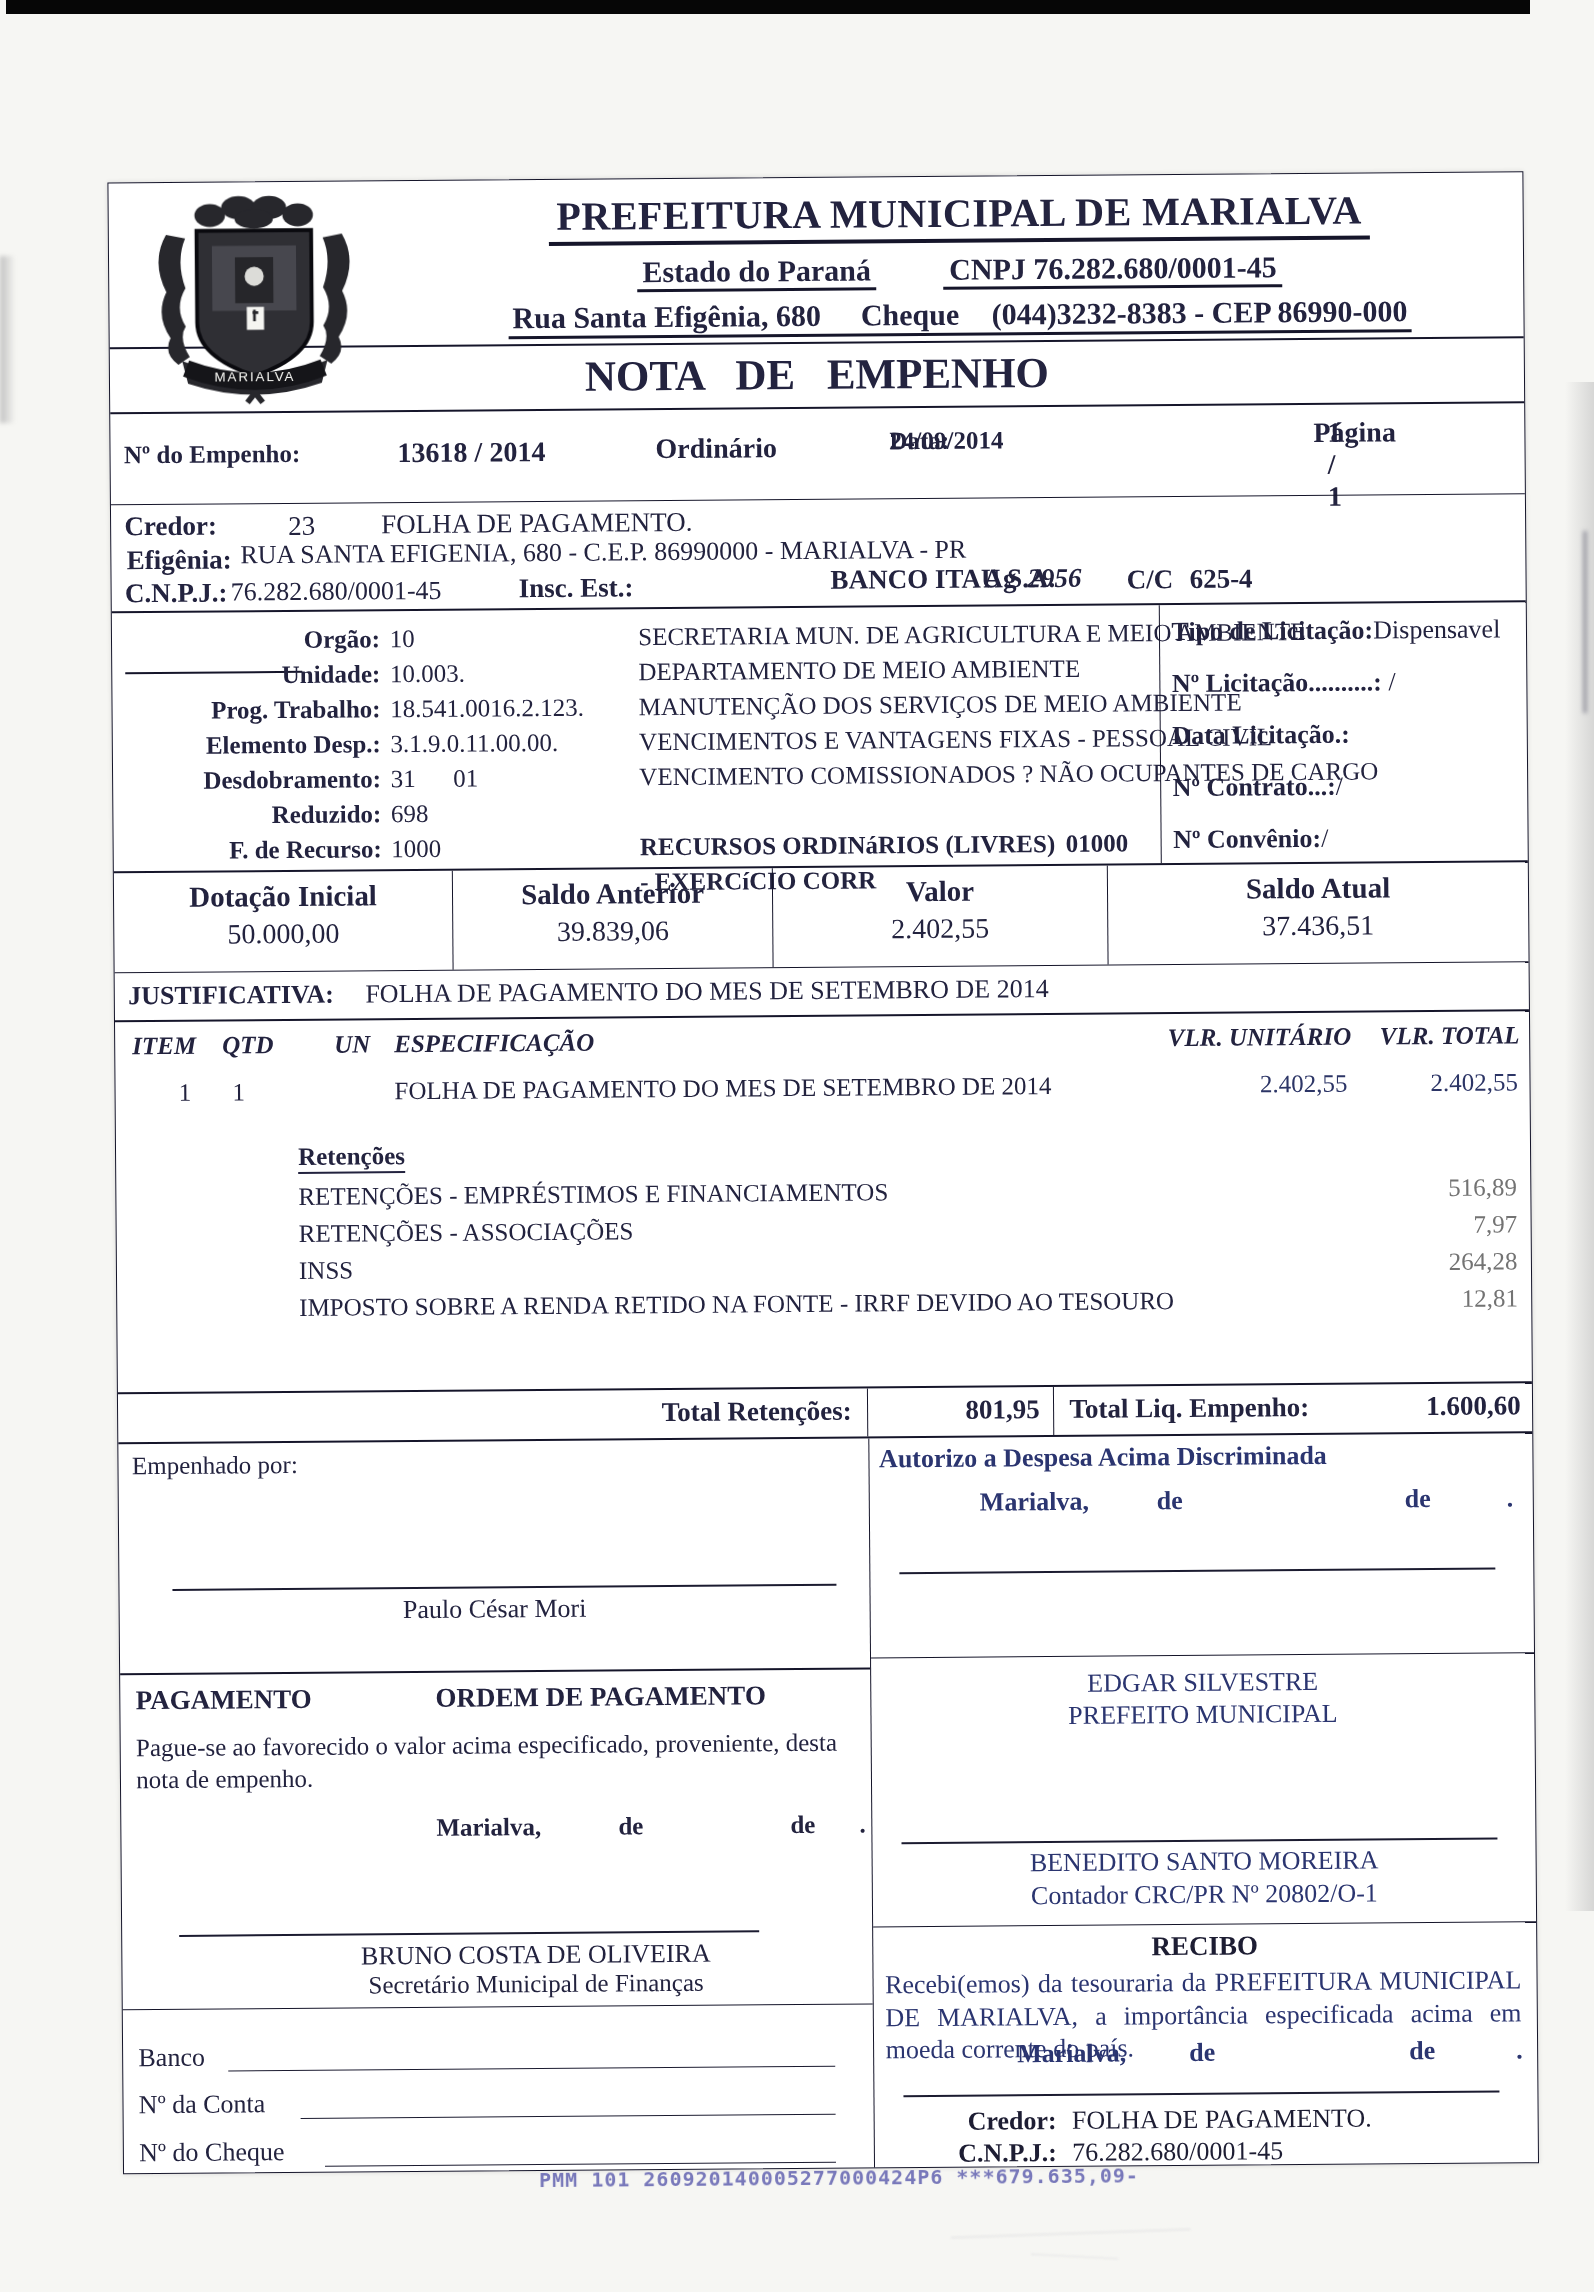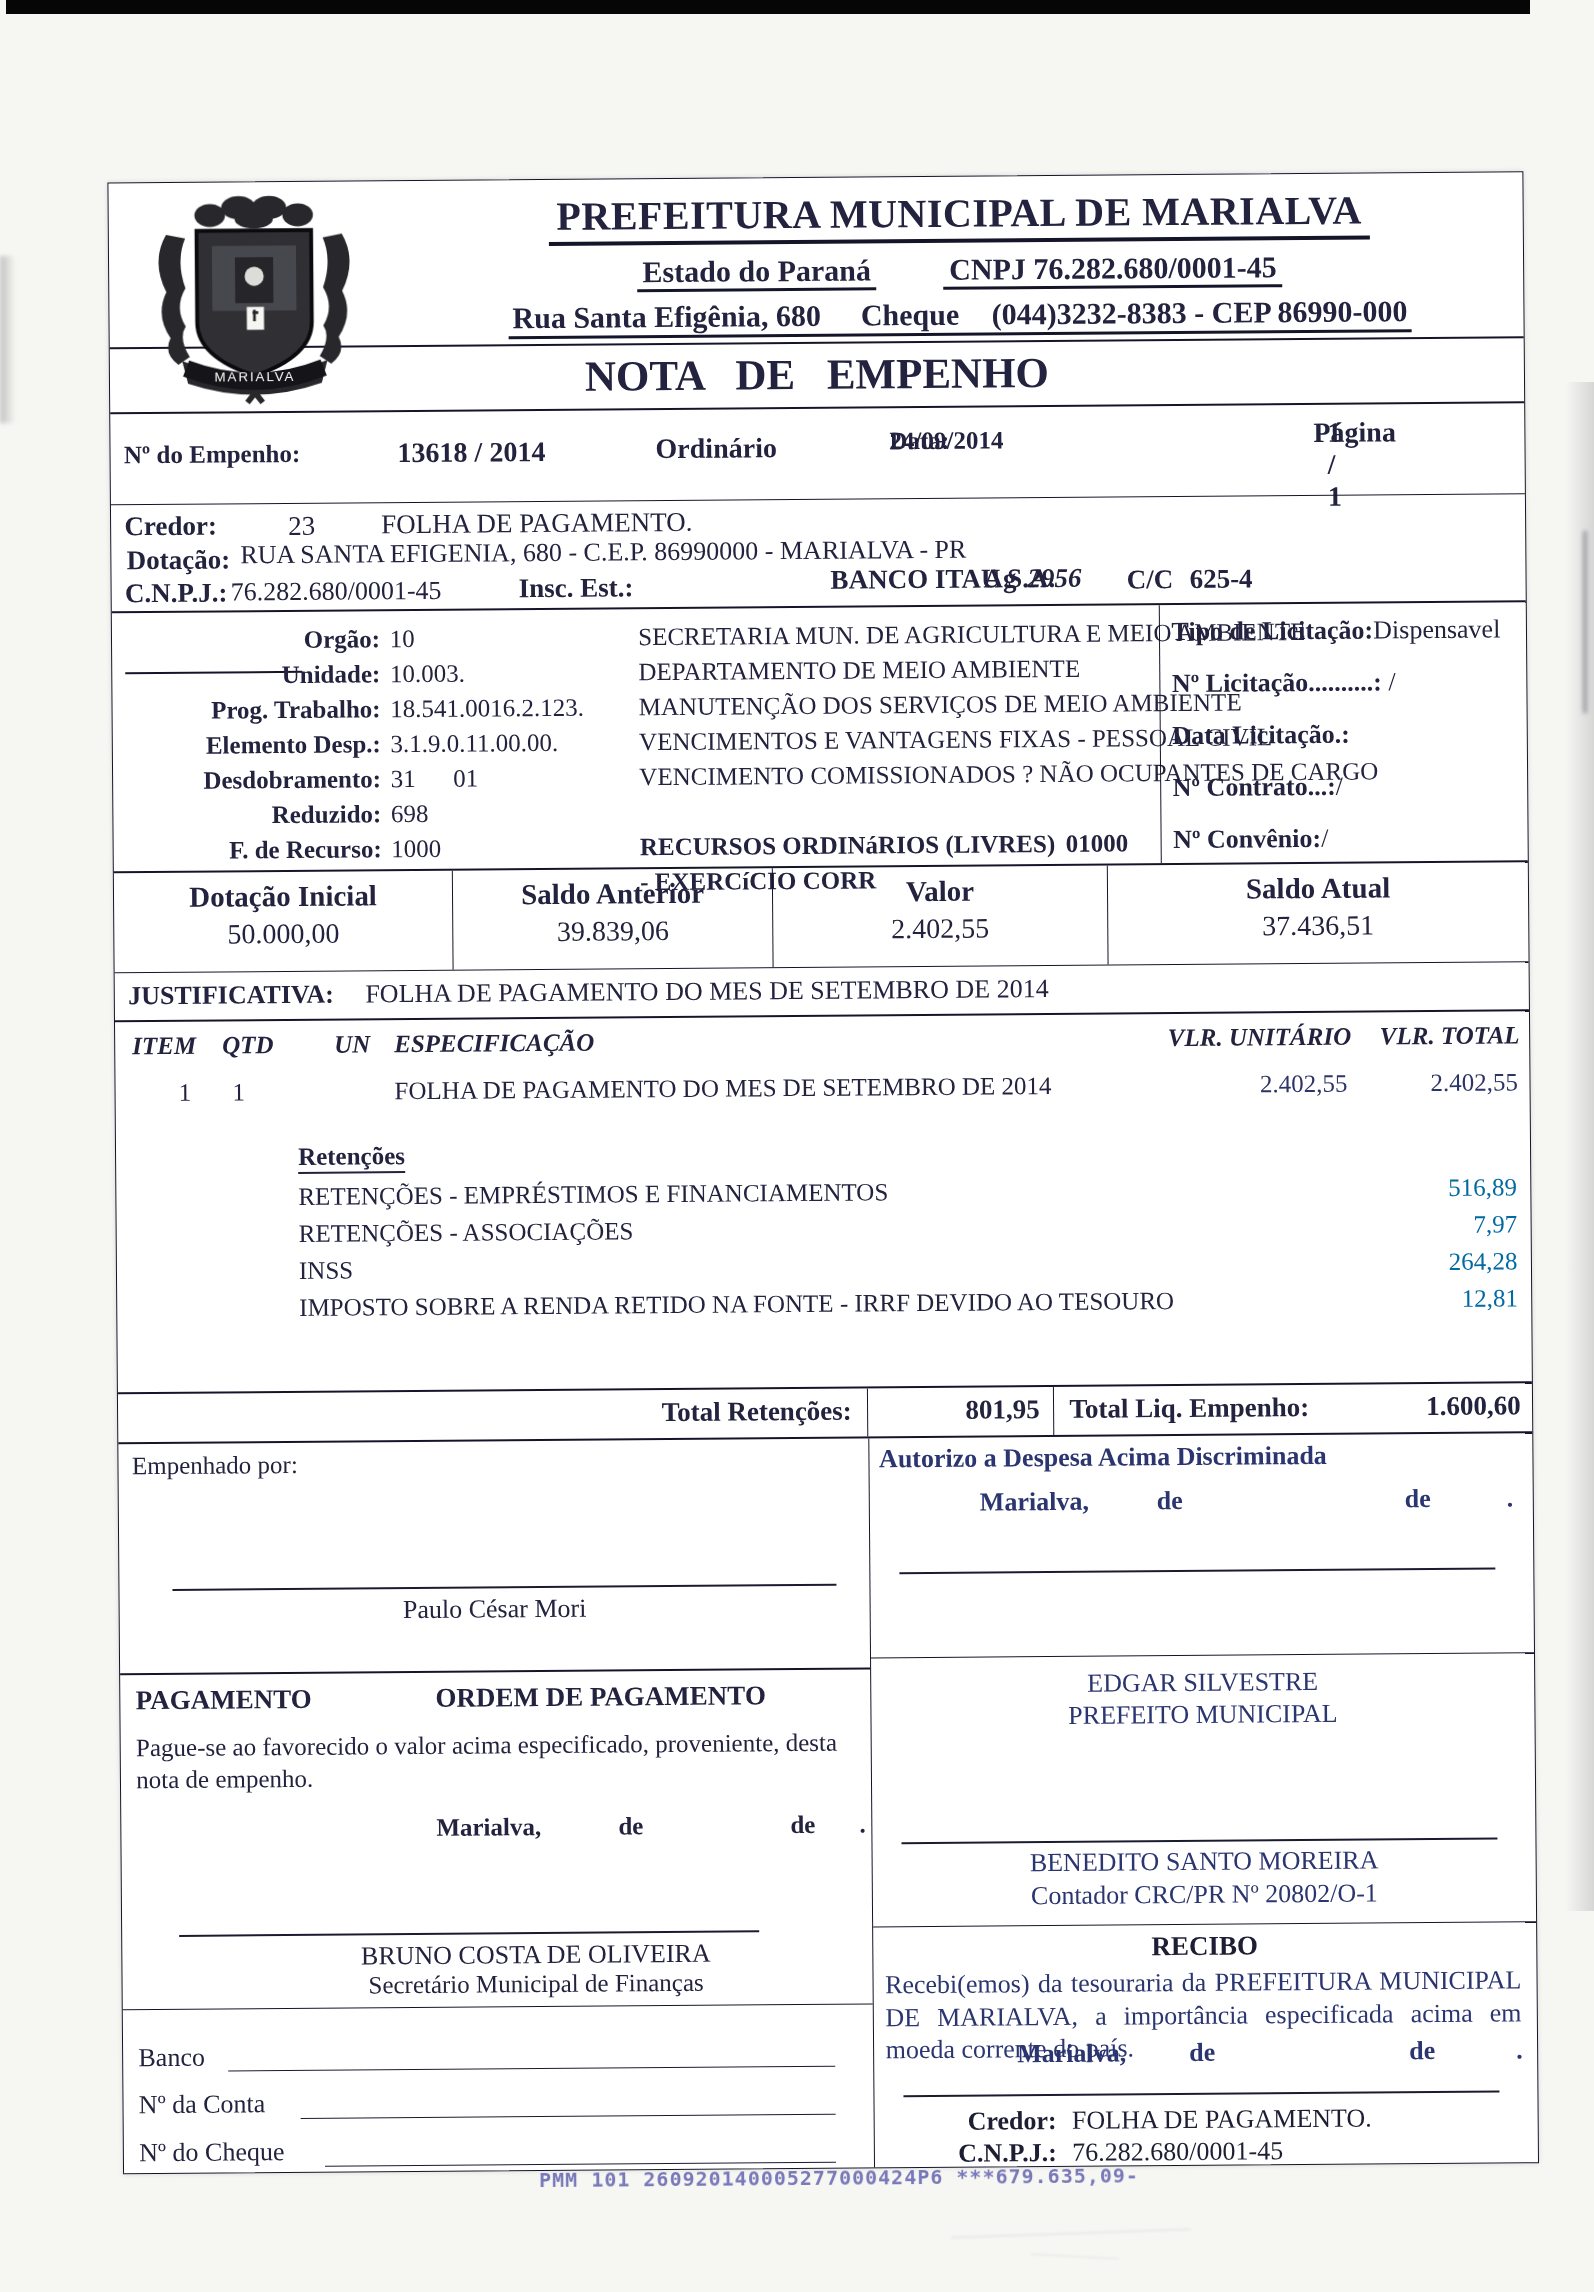--- a/index.html
+++ b/index.html
@@ -91,21 +91,21 @@
   .itens{height:372px;border-top:2.9px solid #15152a;font-size:25px;}
   .itens .hd{position:absolute;top:9.6px;font-weight:bold;font-style:italic;}
   .h-item{left:17px;} .h-qtd{left:107px;} .h-un{left:199px;margin-left:20px;} .h-esp{left:279px;}
   .h-vu{right:178px;} .h-vt{right:9.6px;}
   .itens .rw{position:absolute;top:57px;}
   .r-item{left:63px;} .r-qtd{left:117px;} .r-un{left:201px;} .r-esp{left:279px;}
   .r-vu{right:182px;color:#2c3566;} .r-vt{right:11.5px;color:#2c3566;}
   .ret{position:absolute;left:182px;top:122px;right:13.4px;}
   .ret-title{display:inline-block;font-weight:bold;border-bottom:2.9px solid #23233f;padding-bottom:1px;margin-bottom:3.8px;}
   .ret-row{display:flex;justify-content:space-between;line-height:37px;}
-  .ret-row .rv{color:#0369a1;text-align:right;}
+  .ret-row .rv{color:#737373;text-align:right;}
 
   
   .tot{height:52px;border-top:2.9px solid #15152a;border-bottom:2.9px solid #15152a;display:flex;font-weight:bold;font-size:27px;}
   .tc1{width:750px;border-right:1.9px solid #15152a;text-align:right;padding:6.7px 15.3px 0 0;box-sizing:border-box;}
   .tc2{width:186px;border-right:1.9px solid #15152a;text-align:right;padding:6.7px 13.4px 0 0;box-sizing:border-box;}
   .tc3{flex:1;display:flex;justify-content:space-between;padding:6.7px 11.5px 0 15.3px;}
 
   
   .bot{display:flex;}
   .bleft{width:750px;border-right:1.9px solid #15152a;}
@@ -219,21 +219,21 @@
           <span>Data:</span> 
           <span>24/09/2014</span>
         </span>
     <span class="pg"><span>Página</span>&nbsp;&nbsp;<span>1 / 1</span></span>
   </div>
 
   <div class="sec cred">
     <span class="b cr1l">Credor:</span>
     <span class="cr1c">23</span>
     <span class="cr1v">FOLHA DE PAGAMENTO.</span>
-    <span class="b cr2l">Dotação:</span>
+    <span class="b cr2l">Efigênia:</span>
     <span class="cr2v">RUA SANTA EFIGENIA, 680  -  C.E.P. 86990000  -  MARIALVA  -  PR</span>
     <span class="b cr3l">C.N.P.J.:</span>
     <span class="cr3v">76.282.680/0001-45</span>
     <span class="b cr3i">Insc. Est.:</span>
     <span class="b cr3b">BANCO ITAU S.A.</span>
     <span class="b cr3ag">Ag</span>
     <span class="b cr3agv">2956</span>
     <span class="b cr3cc">C/C</span>
     <span class="b cr3ccv">625-4</span>
   </div>

